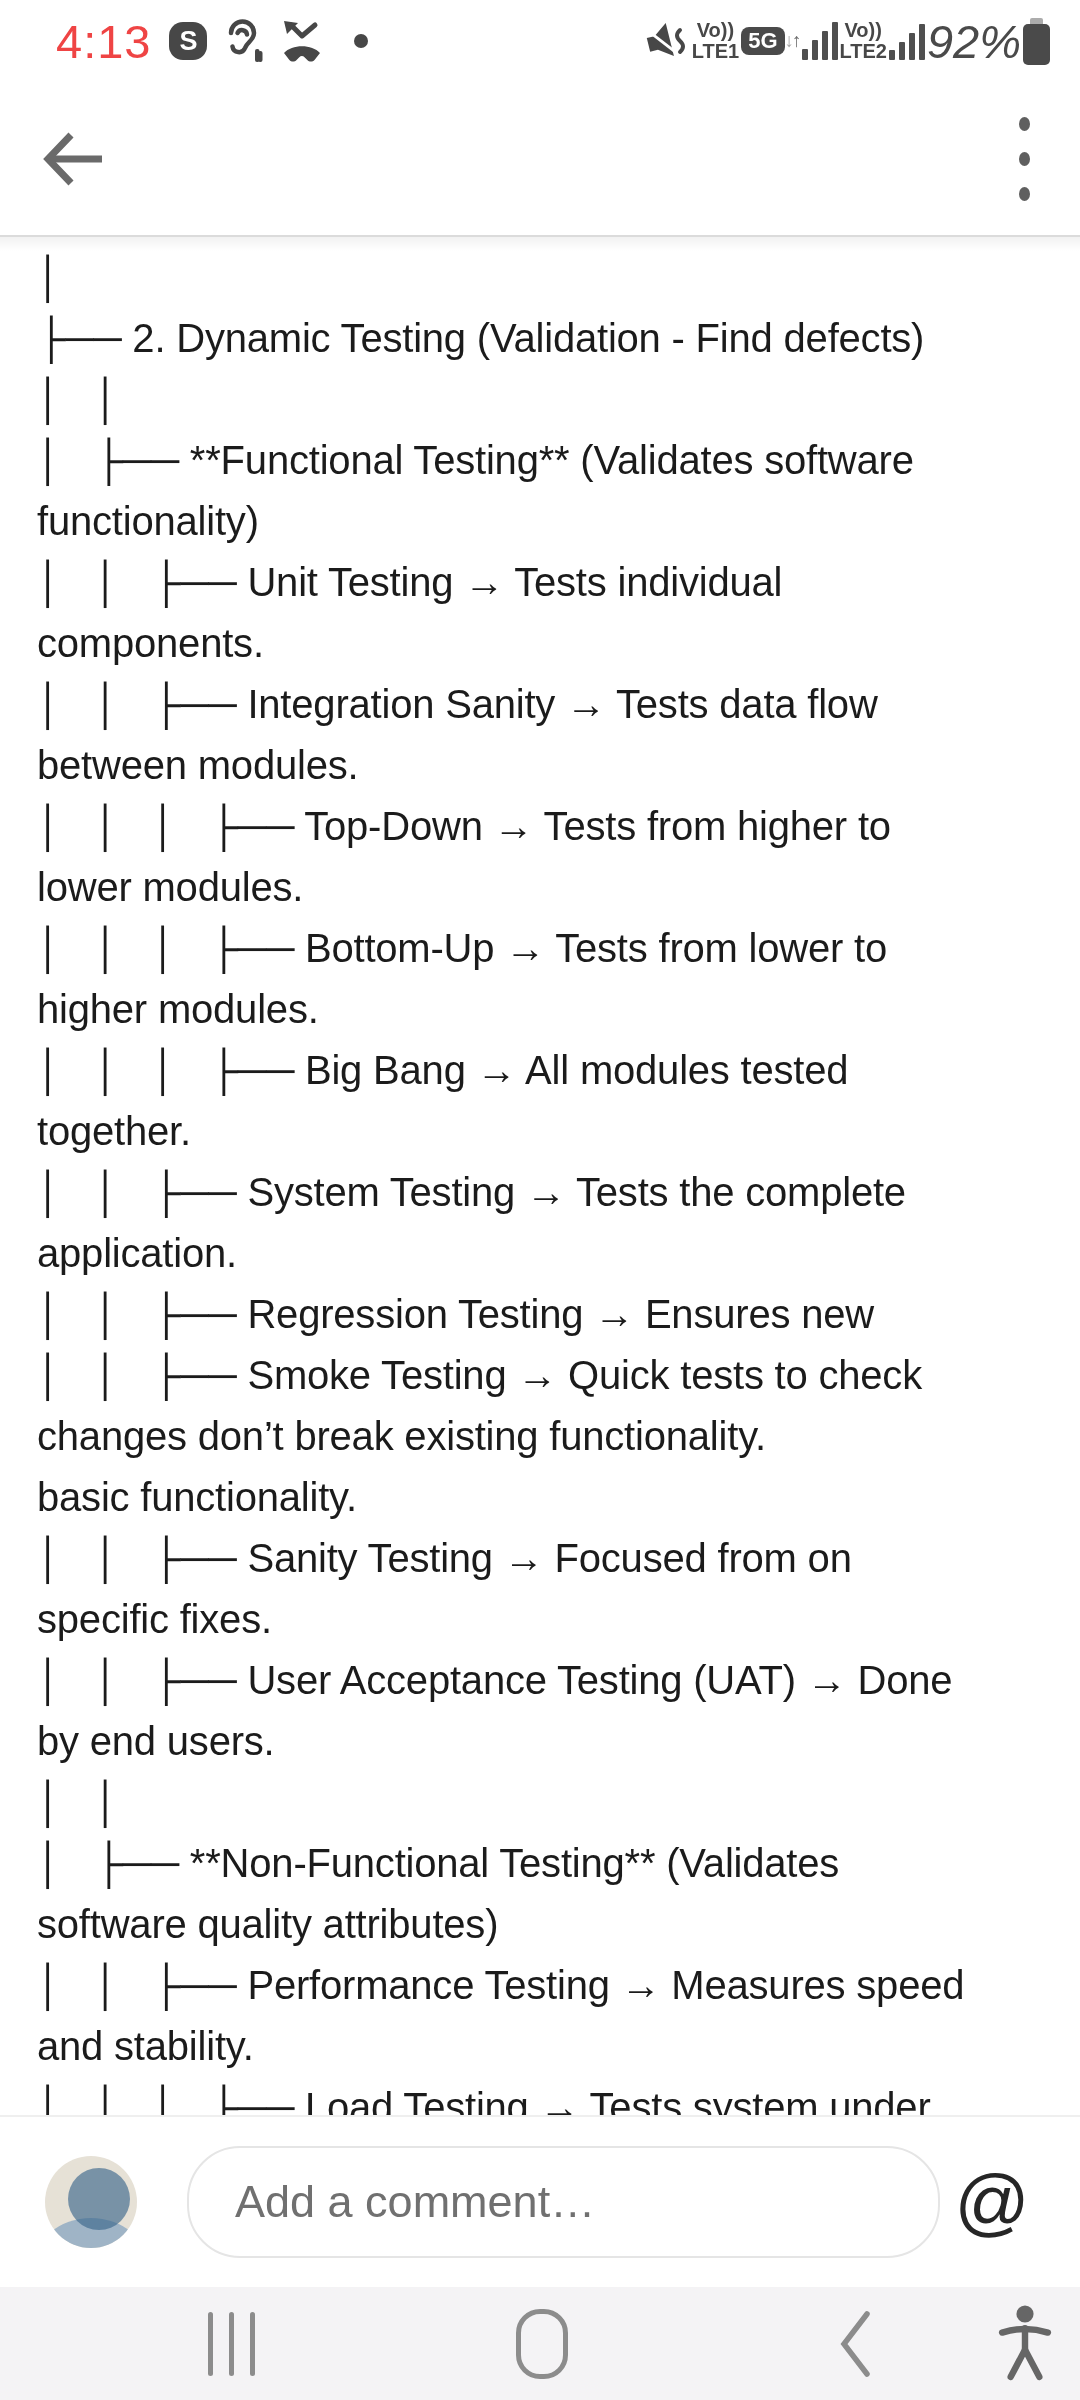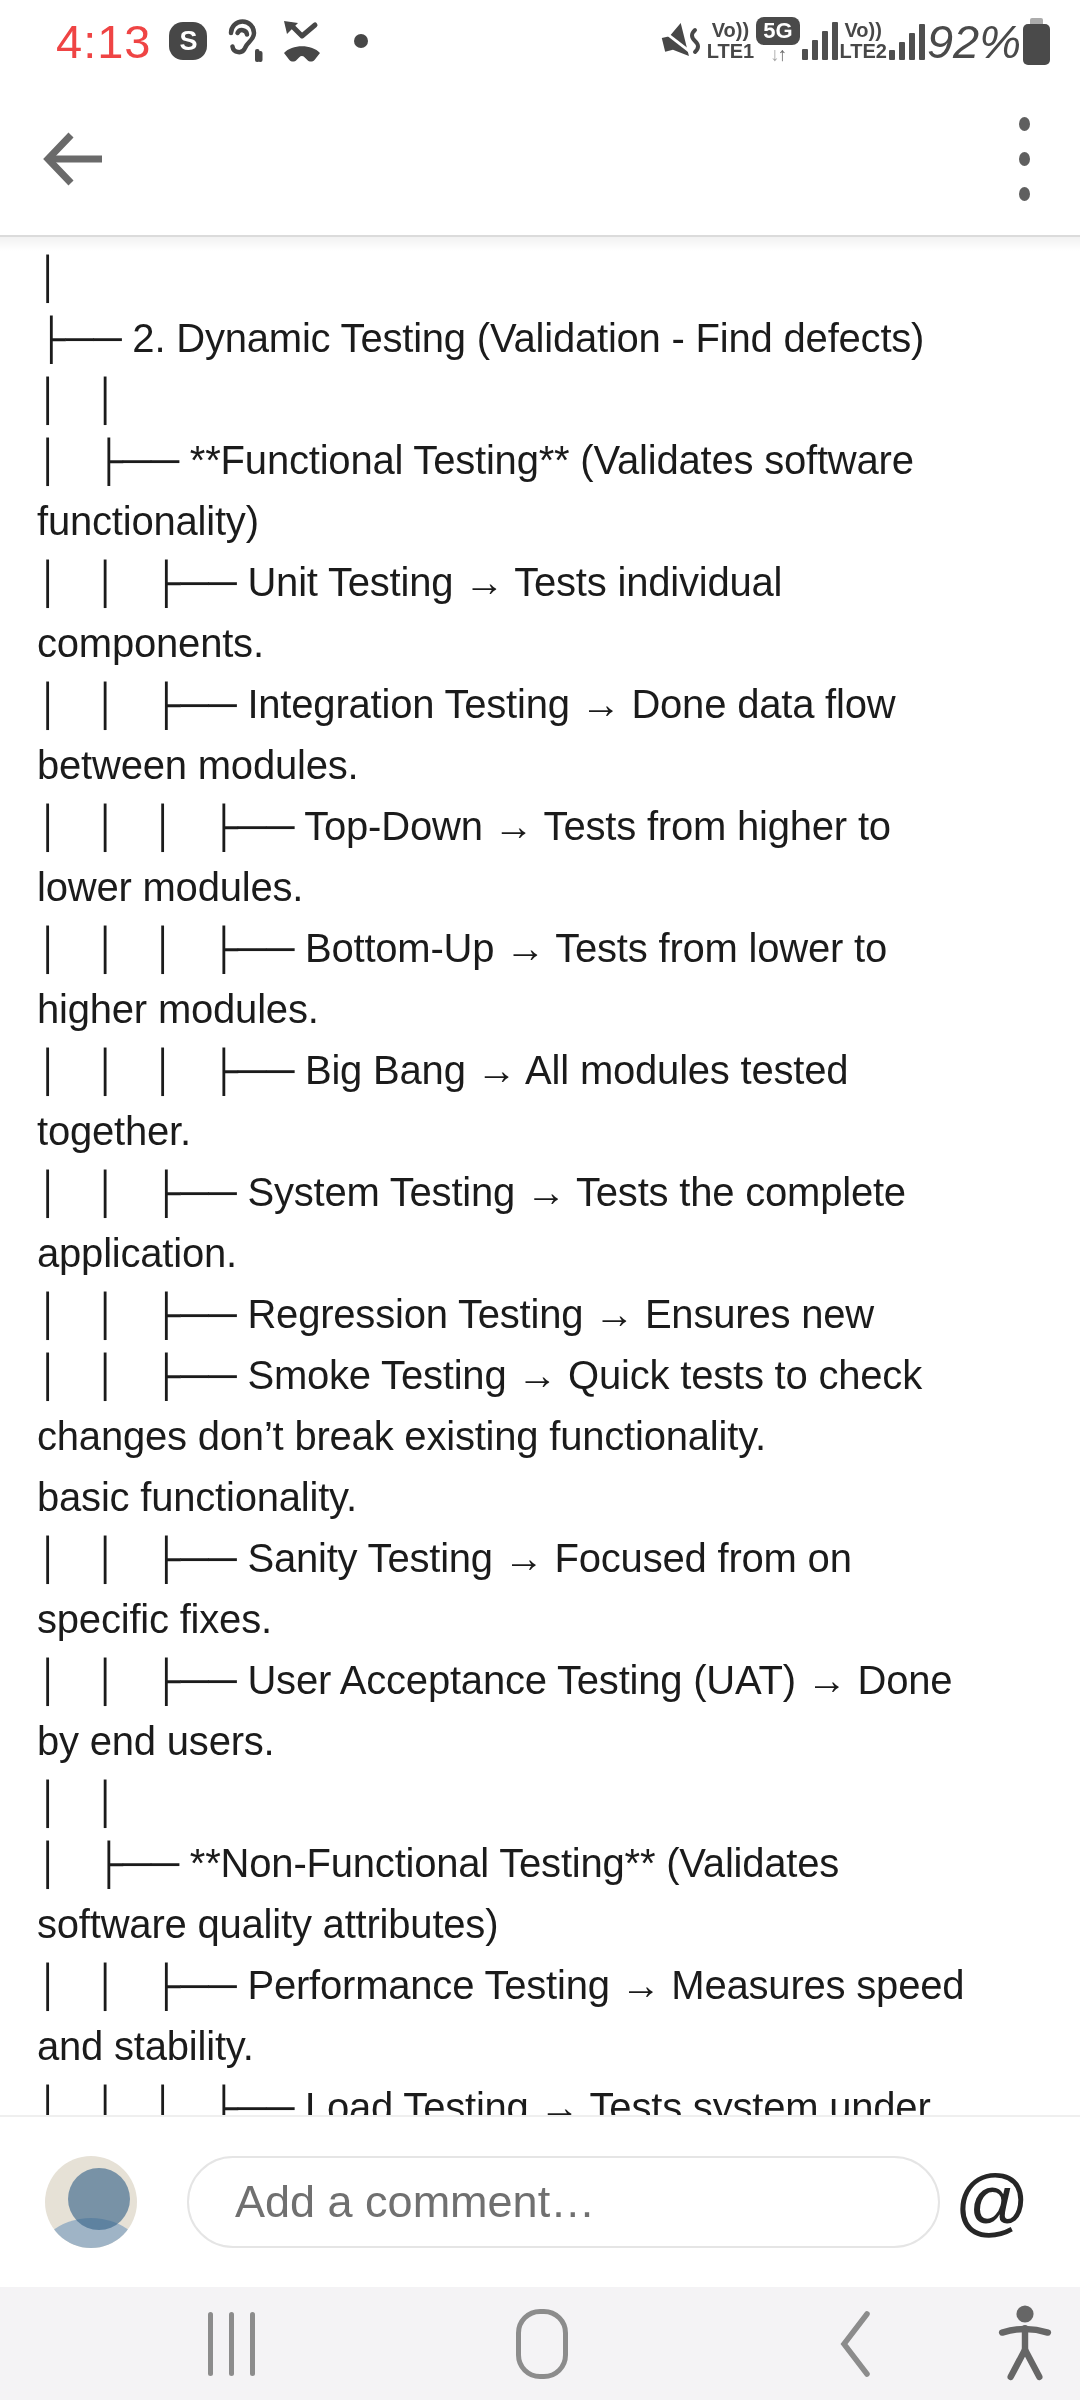--- a/index.html
+++ b/index.html
@@ -10,21 +10,21 @@
   }
   
   .status-bar{height:82px;display:flex;align-items:center;padding:0 30px 0 56px;box-sizing:border-box;background:#fff;}
   .sb-time{font-size:47px;color:#ef4444;letter-spacing:1px;}
   .sb-left{display:flex;align-items:center;gap:15px;margin-left:18px;}
   .skype-badge{width:38px;height:38px;background:#474747;border-radius:14px;display:flex;align-items:center;justify-content:center;}
   .skype-badge span{color:#fff;font-size:27px;font-weight:bold;}
   .sb-dot{width:14px;height:14px;border-radius:50%;background:#474747;margin-left:14px;}
   .sb-right{margin-left:auto;display:flex;align-items:center;gap:2px;}
   .volte{display:flex;flex-direction:column;align-items:center;line-height:21px;font-size:20px;font-weight:600;color:#484848;}
-  .fiveg{display:flex;flex-direction:column;align-items:center;}
+  .fiveg{display:flex;flex-direction:row;align-items:center;}
   .fiveg-badge{background:#4A4A4A;color:#fff;font-size:22px;font-weight:bold;padding:2px 7px;border-radius:8px;line-height:24px;}
   .fiveg-arrows{font-size:19px;line-height:20px;letter-spacing:-2px;}
   .arrow-down{color:#A7A7A7;}
   .arrow-up{color:#6E6E6E;}
   .sigbars{display:flex;align-items:flex-end;gap:4px;height:38px;}
   .sigbars i{display:block;width:6px;background:#4F4F4F;border-radius:1px;}
   .pct{font-size:47px;color:#4A4A4A;font-style:italic;}
   .battery{display:flex;flex-direction:column;align-items:center;}
   .battery .cap{width:13px;height:6px;background:#ACACAC;border-radius:2px 2px 0 0;}
   .battery .cell{width:27px;height:41px;background:#4A4A4A;border-radius:5px;}
@@ -35,21 +35,21 @@
   .bar-divider{height:2px;background:#DBDBDB;}
   
   .doc{height:1878px;overflow:hidden;box-sizing:border-box;padding:10px 14px 0 37px;position:relative;background:#fff;}
   .doc-shadow{position:absolute;top:0;left:0;right:0;height:14px;background:linear-gradient(to bottom,rgba(0,0,0,0.055),rgba(0,0,0,0));pointer-events:none;}
   .doc-line{white-space:pre;font-size:40px;line-height:61px;color:#1B1B1B;letter-spacing:-0.2px;}
   
   .comment-bar{height:172px;display:flex;align-items:center;padding:0 36px 0 45px;box-sizing:border-box;background:#fff;border-top:2px solid #EFEFEF;}
   .avatar{width:92px;height:92px;border-radius:50%;background:#E6E1D6;position:relative;overflow:hidden;flex:none;}
   .avatar .body{position:absolute;left:-12px;top:62px;width:116px;height:100px;border-radius:50%;background:#9FB4C6;}
   .avatar .head{position:absolute;left:23px;top:12px;width:62px;height:62px;border-radius:50%;background:rgba(58,102,140,0.64);}
-  .comment-input{flex:1;height:92px;margin-left:50px;border:2px solid #E5E5E5;border-radius:53px;box-sizing:border-box;
+  .comment-input{flex:1;height:112px;margin-left:50px;border:2px solid #E5E5E5;border-radius:53px;box-sizing:border-box;
     padding:0 40px 0 46px;font-size:45px;color:#2c2c2c;background:#fff;outline:none;font-family:inherit;}
   .comment-input::placeholder{color:#707070;opacity:1;}
   .mention{width:104px;text-align:center;font-size:74px;color:#262626;flex:none;line-height:104px;}
   
   .nav-bar{height:113px;background:#F4F3F5;position:relative;}
   .nav-item{position:absolute;top:50%;transform:translateY(-50%);display:flex;align-items:center;justify-content:center;}
   .recents{left:208px;gap:16px;}
   .recents i{display:block;width:5px;height:64px;background:#8C8C8C;border-radius:3px;}
   .homekey{left:516px;width:52px;height:70px;border:5px solid #8C8C8C;border-radius:24px;box-sizing:border-box;}
   .backkey{left:838px;}
@@ -132,21 +132,21 @@
 
 <div class="doc">
   <div class="doc-shadow"></div>
 <div class="doc-line">│</div>
     <div class="doc-line">├── 2. Dynamic Testing (Validation - Find defects)</div>
     <div class="doc-line">│   │</div>
     <div class="doc-line">│   ├── **Functional Testing** (Validates software</div>
     <div class="doc-line">functionality)</div>
     <div class="doc-line">│   │   ├── Unit Testing → Tests individual</div>
     <div class="doc-line">components.</div>
-    <div class="doc-line">│   │   ├── Integration Testing → Done data flow</div>
+    <div class="doc-line">│   │   ├── Integration Sanity → Tests data flow</div>
     <div class="doc-line">between modules.</div>
     <div class="doc-line">│   │   │   ├── Top-Down → Tests from higher to</div>
     <div class="doc-line">lower modules.</div>
     <div class="doc-line">│   │   │   ├── Bottom-Up → Tests from lower to</div>
     <div class="doc-line">higher modules.</div>
     <div class="doc-line">│   │   │   ├── Big Bang → All modules tested</div>
     <div class="doc-line">together.</div>
     <div class="doc-line">│   │   ├── System Testing → Tests the complete</div>
     <div class="doc-line">application.</div>
     <div class="doc-line">│   │   ├── Regression Testing → Ensures new</div>

